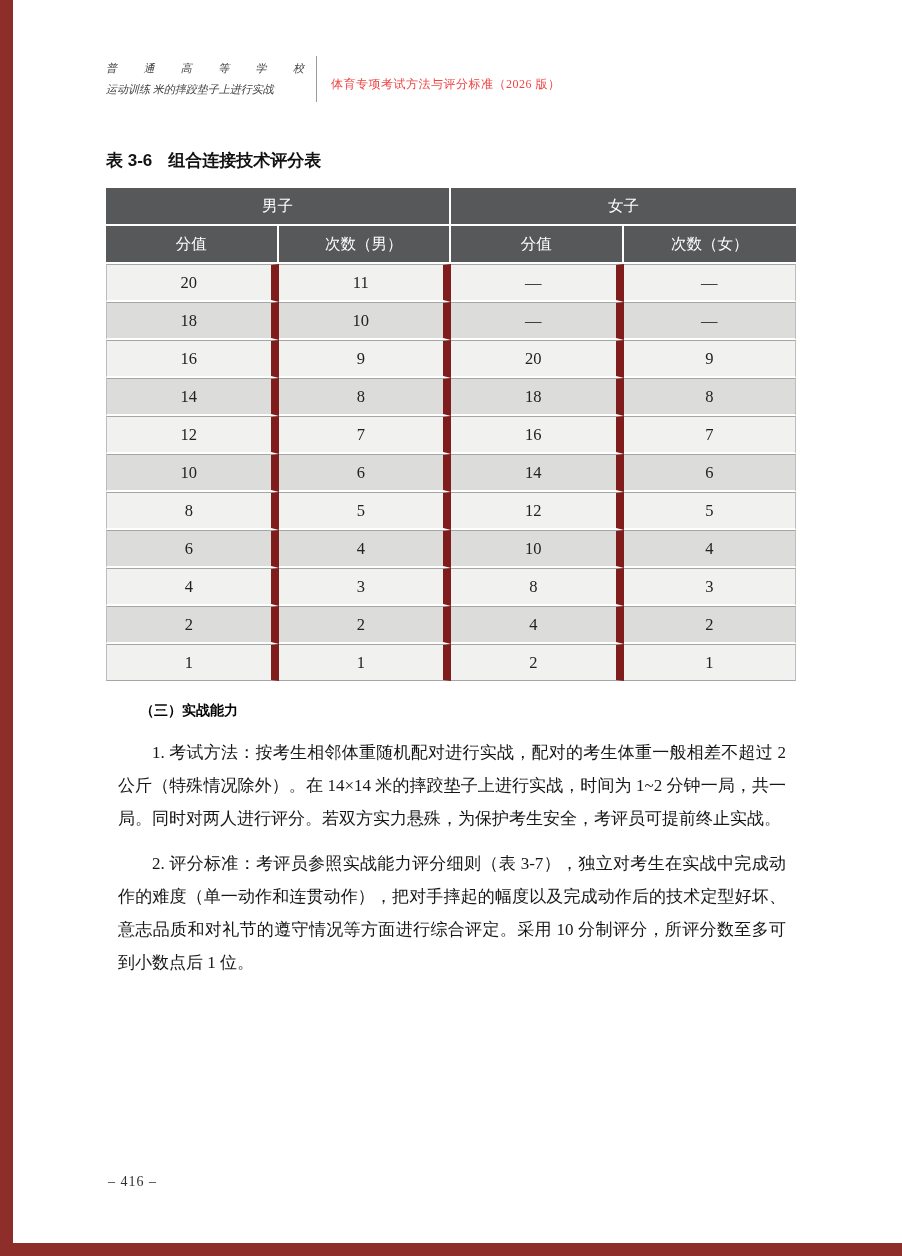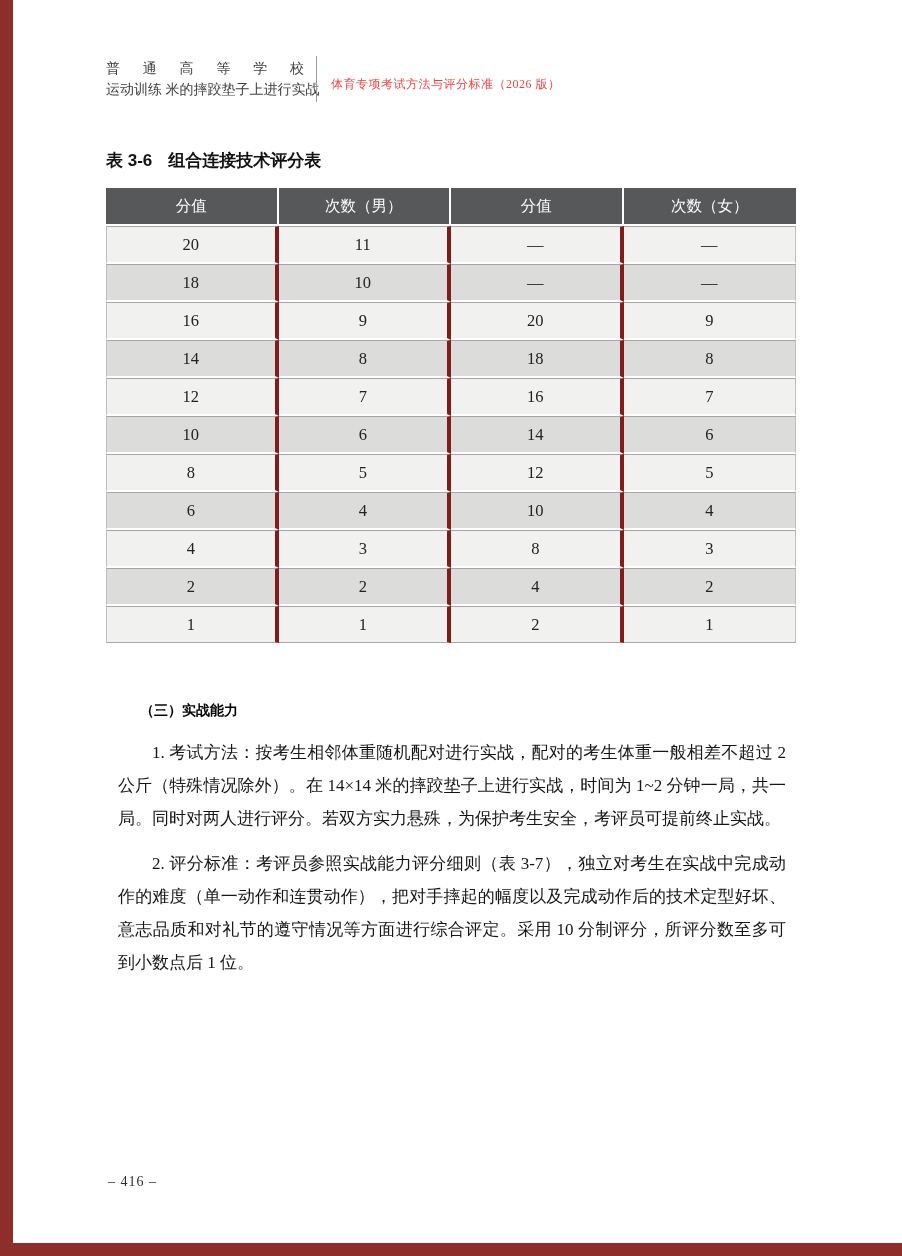--- a/index.html
+++ b/index.html
@@ -6,21 +6,21 @@
   .page {
     position:relative; width:902px; height:1256px; background:#fff;
     font-family:"Liberation Serif","DejaVu Serif",serif; overflow:hidden;
   }
   
   .edge-left  { position:absolute; left:0; top:0; width:13px; height:100%; background:var(--edge_color,#8e2e2a); }
   .edge-bottom{ position:absolute; left:0; bottom:0; width:100%; height:13px; background:var(--edge_color,#8e2e2a); }
 
   
   .running-head { position:absolute; left:106px; top:56px; width:690px; display:flex; align-items:center; }
-  .rh-left  { width:198px; font-size:14px; line-height:21px; color:#3f3f3f; }
+  .rh-left  { width:198px; font-size:11px; line-height:21px; color:#3f3f3f;font-style:italic; }
   .rh-line1 { text-align:justify; text-align-last:justify; }
   .rh-line2 { white-space:nowrap; }
   .rh-divider { width:1px; height:46px; background:#9a9a9a; margin:0 14px 0 12px; }
   .rh-right { font-size:12px; color:#ef4444; letter-spacing:.5px; padding-top:10px; }
 
   
   .table-title {
     position:absolute; left:106px; top:149px; width:690px; text-align:left;
     font-family:"Liberation Sans","DejaVu Sans",sans-serif; font-weight:700;
     font-size:17px; color:#121212;
@@ -34,21 +34,21 @@
     height:34px; background:var(--table_header_bg,#57585a); color:#fff;
     font-weight:400; font-size:15.5px; border-bottom:2px solid #fff;
     font-family:"Liberation Sans","DejaVu Sans",sans-serif;
   }
   table.score thead th.sep { border-right:2px solid #fff; }
   table.score tbody td {
     height:33px; text-align:center; vertical-align:middle;
     font-size:16.5px; color:#222;
     border-top:1px solid #a6a6a6; border-bottom:2px solid #fff;
   }
-  table.score tbody td:not(:last-child) { border-right:4px solid #7f1d1d;margin-top:28px; }
+  table.score tbody td:not(:last-child) { border-right:8px solid #7f1d1d;margin-top:28px; }
   table.score tbody td:first-child { border-left:1px solid #bdbdbd; }
   table.score tbody td:last-child  { border-right:1px solid #bdbdbd; }
   table.score tbody tr:nth-child(odd)  td { background:var(--row_odd,#f1f1ef); }
   table.score tbody tr:nth-child(even) td { background:var(--row_even,#dcdcda); }
   table.score tbody tr:last-child td { border-bottom:1px solid #a6a6a6; }
 
   
   .content { position:absolute; left:106px; top:697px; width:692px;
     font-size:17px; line-height:33px; text-align:justify; color:#161616; }
   .content h3 { margin:0 0 6px 0; padding-left:34px; font-size:14px; line-height:27px;
@@ -80,20 +80,24 @@
   </div>
 
   <table class="score">
     <colgroup>
       <col style="width:25%">
         <col style="width:25%">
         <col style="width:25%">
         <col style="width:25%">
     </colgroup>
     <thead>
+      <tr>
+        <th colspan="2" class="sep">男子</th>
+        <th colspan="2">女子</th>
+      </tr>
       <tr>
         <th class="sep">分值</th>
         <th class="sep">次数（男）</th>
         <th class="sep">分值</th>
         <th>次数（女）</th>
       </tr>
     </thead>
     <tbody>
         <tr>
           <td>20</td>

